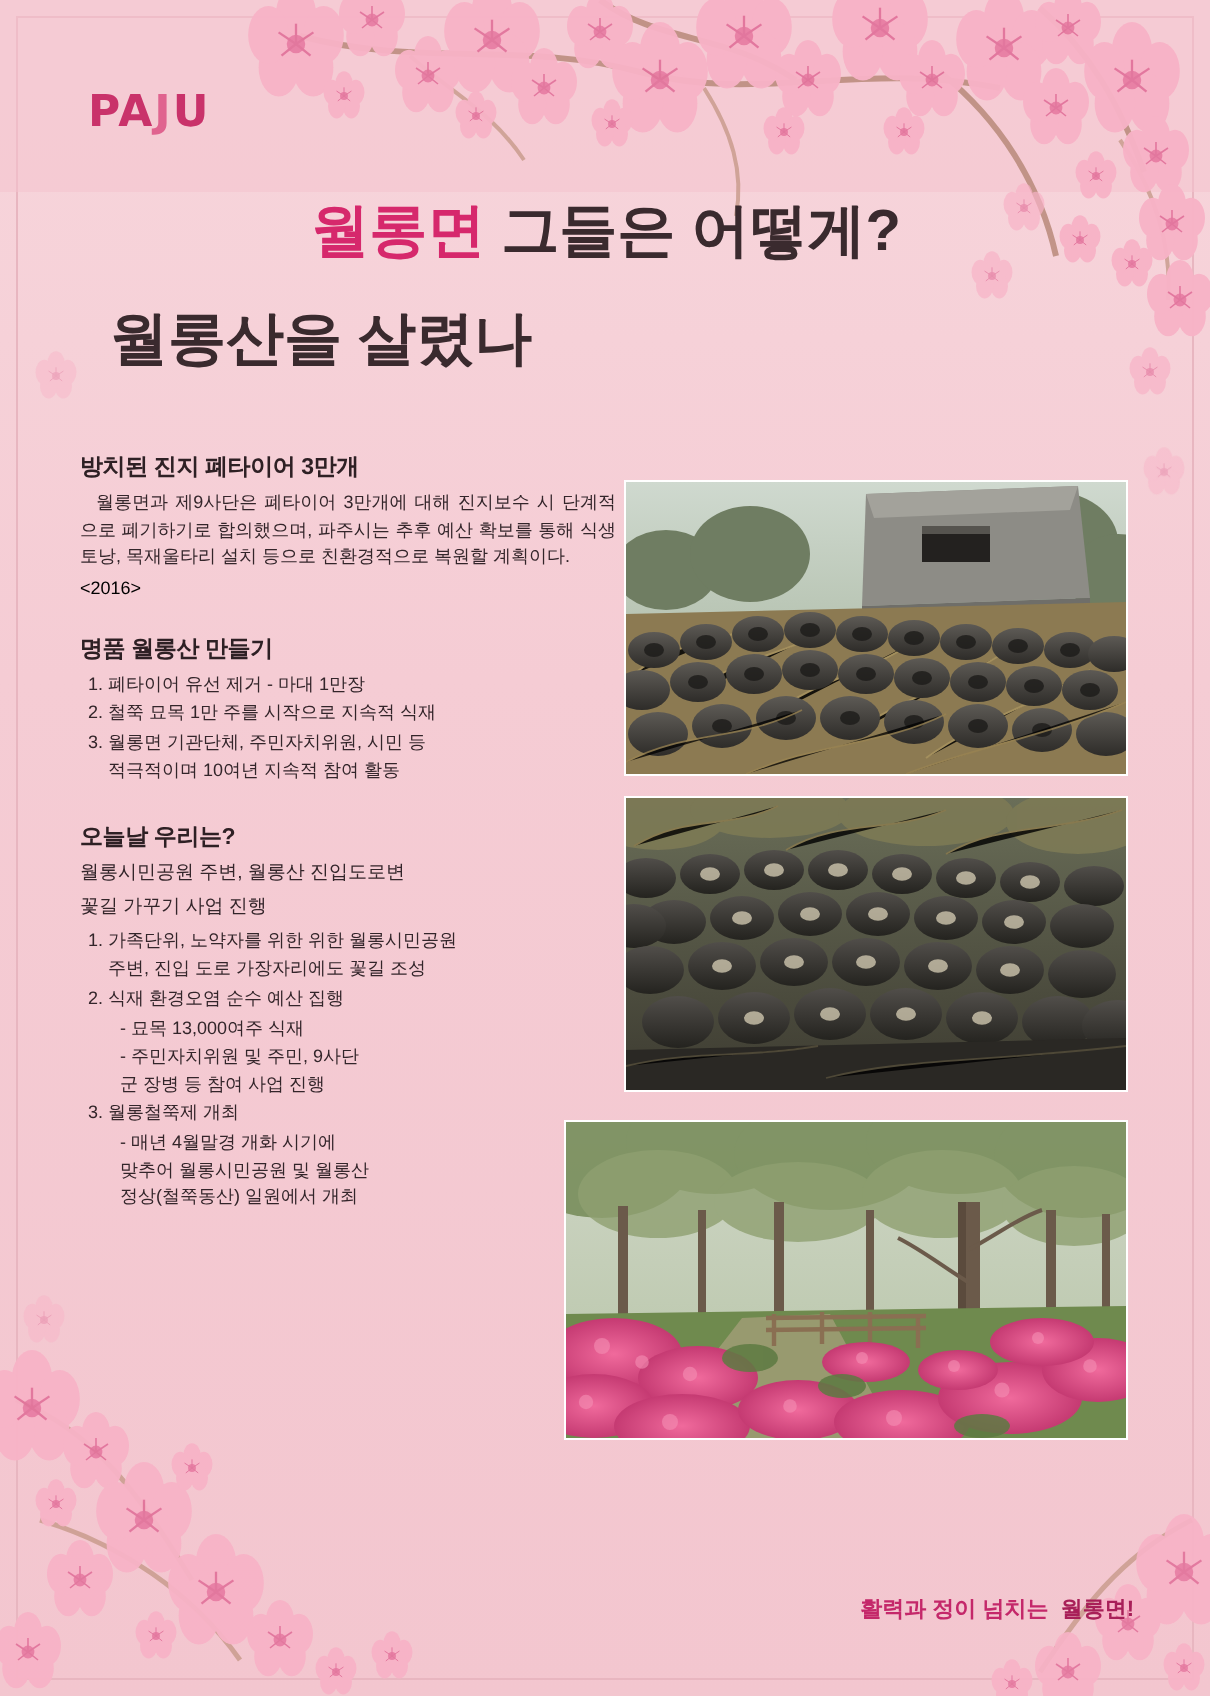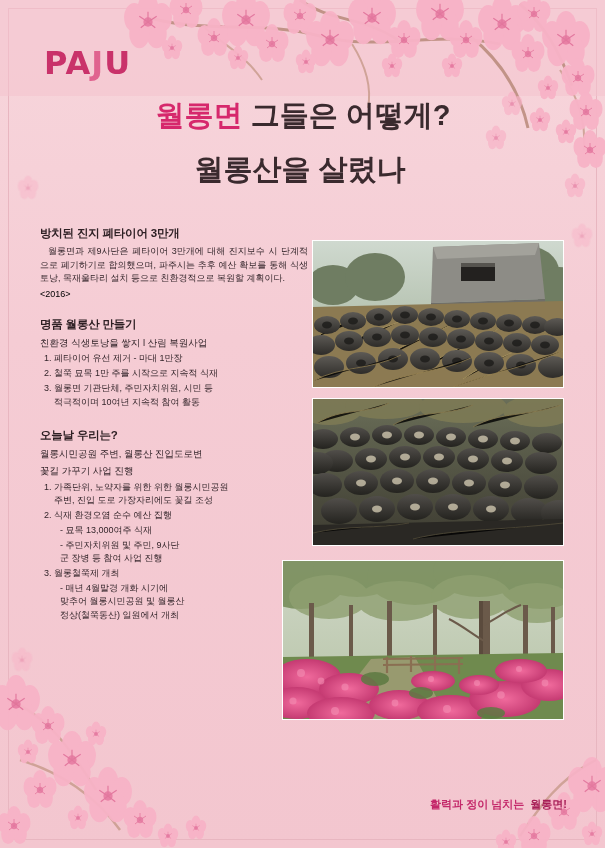--- a/index.html
+++ b/index.html
@@ -25,21 +25,21 @@
     border: 1px solid #e8b6c0;
   }
 
   
   .blossom-layer { position: absolute; inset: 0; pointer-events: none; }
 
   
   .logo {
     position: absolute;
     left: 44px; top: 44px;
-    font-size: 32px;
+    font-size: 22px;
     font-weight: bold;
     letter-spacing: 1px;
     color: #c9326a;
     font-family: "DejaVu Sans", sans-serif;
   }
   .logo .slash { color: #e0638f; }
 
   
   .headline {
     position: absolute;
@@ -52,21 +52,21 @@
     font-weight: bold;
     color: #3a2a2e;
     white-space: nowrap;
   }
   .headline .line1 .accent { color: #d6286c; }
   .headline .line2 {
     margin-top: 14px;
     font-size: 29px;
     font-weight: bold;
     color: #3a2a2e;
-    text-align: center;
+    text-align: left;
     padding-right: 24px;
     padding-left: 18px;
   }
 
   
   .left-col {
     position: absolute;
     left: 40px;
     top: 196px;
     width: 268px;
@@ -287,21 +287,20 @@
     <div class="sec">
       <div class="sec-title">방치된 진지 폐타이어 3만개</div>
       <div class="sec-body">
         <p class="indent">월롱면과 제9사단은 폐타이어 3만개에 대해 진지보수 시 단계적으로 폐기하기로 합의했으며, 파주시는 추후 예산 확보를 통해 식생토낭, 목재울타리 설치 등으로 친환경적으로 복원할 계획이다.</p>
       </div>
       <div class="year">&lt;2016&gt;</div>
     </div>
 
     <div class="sec">
       <div class="sec-title">명품 월롱산 만들기</div>
-      <div class="sec-sub">친환경 식생토낭을 쌓지 l 산림 복원사업</div>
       <ol class="num">
         <li>폐타이어 유선 제거 - 마대 1만장</li>
         <li>철쭉 묘목 1만 주를 시작으로 지속적 식재</li>
         <li style="white-space:pre-line">월롱면 기관단체, 주민자치위원, 시민 등
 적극적이며 10여년 지속적 참여 활동</li>
       </ol>
     </div>
 
     <div class="sec">
       <div class="sec-title">오늘날 우리는?</div>

